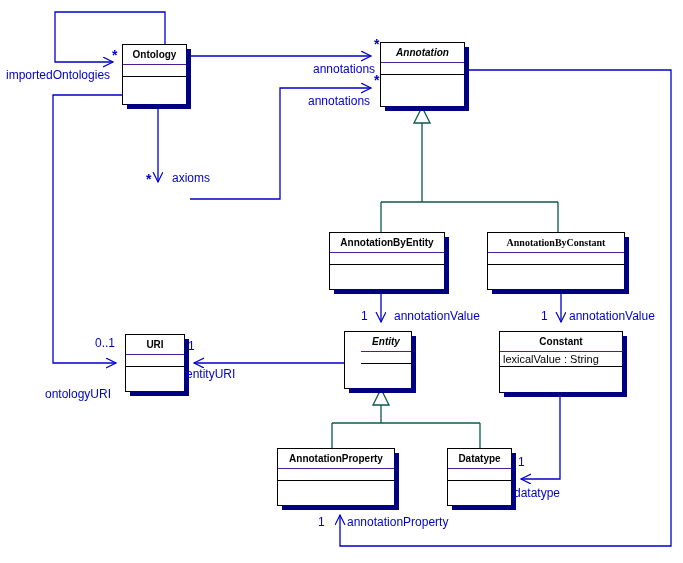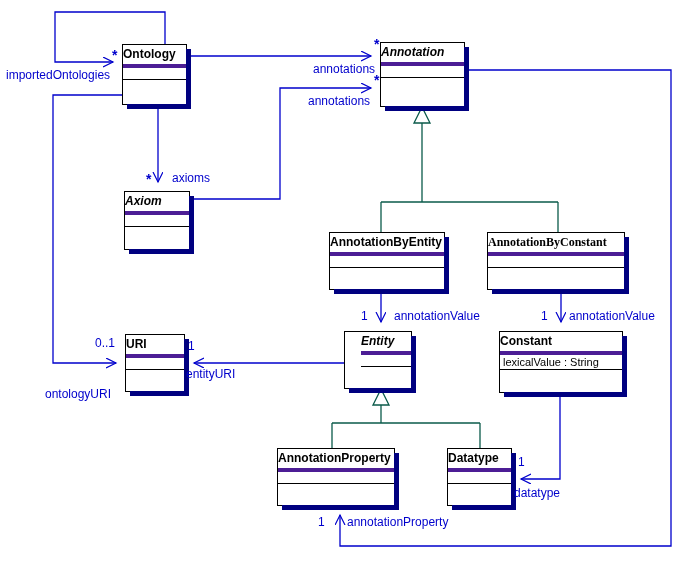--- a/index.html
+++ b/index.html
@@ -5,22 +5,22 @@
   html,body{margin:0;padding:0;background:#ffffff;}
   body{width:683px;height:563px;overflow:hidden;
        font-family:"Liberation Sans","DejaVu Sans",sans-serif;}
   #canvas{position:relative;width:683px;height:563px;background:#fff;}
   svg.layer{position:absolute;left:0;top:0;width:683px;height:563px;}
 
   .uml-class{position:absolute;box-sizing:border-box;background:#ffffff;
              border:1px solid #000000;z-index:5;}
   .uml-class .shadow-r{position:absolute;top:4px;right:-5px;width:5px;bottom:-5px;background:#000080;}
   .uml-class .shadow-b{position:absolute;left:4px;right:-5px;bottom:-5px;height:5px;background:#000080;}
-  .cls-name{height:19px;line-height:19px;text-align:left;font-weight:bold;
-            font-size:12px;color:#000;border-bottom:4px solid #4c1d95;
+  .cls-name{height:19px;line-height:19px;text-align:center;font-weight:bold;
+            font-size:10px;color:#000;border-bottom:1px solid #4c1d95;
             white-space:nowrap;overflow:hidden;}
   .cls-name.abstract{font-style:italic;}
   .cls-attrs{border-bottom:1px solid #000;min-height:11px;padding:0 3px;}
   .cls-attrs .attr{font-size:11px;line-height:14px;color:#000;white-space:nowrap;}
   .cls-ops{min-height:12px;}
 
   .lbl{position:absolute;color:#0000cc;font-size:12px;line-height:13px;
        white-space:nowrap;z-index:6;}
   .mult{position:absolute;color:#0000cc;font-size:12px;line-height:13px;
         white-space:nowrap;z-index:6;}
@@ -87,27 +87,20 @@
   </div>
 
   <div class="uml-class" style="left:380px;top:42px;width:85px;height:65px;">
     <div class="shadow-r"></div>
     <div class="shadow-b"></div>
     <div class="cls-name abstract">Annotation</div>
     <div class="cls-attrs"></div>
     <div class="cls-ops"></div>
   </div>
 
-  <div class="uml-class" style="left:124px;top:191px;width:66px;height:59px;">
-    <div class="shadow-r"></div>
-    <div class="shadow-b"></div>
-    <div class="cls-name abstract">Axiom</div>
-    <div class="cls-attrs"></div>
-    <div class="cls-ops"></div>
-  </div>
 
   <div class="uml-class" style="left:323px;top:232px;width:116px;height:58px;margin-left:6px;">
     <div class="shadow-r"></div>
     <div class="shadow-b"></div>
     <div class="cls-name">AnnotationByEntity</div>
     <div class="cls-attrs"></div>
     <div class="cls-ops"></div>
   </div>
 
   <div class="uml-class" style="left:487px;top:232px;width:138px;height:58px;font-family:Liberation Serif, serif;">

